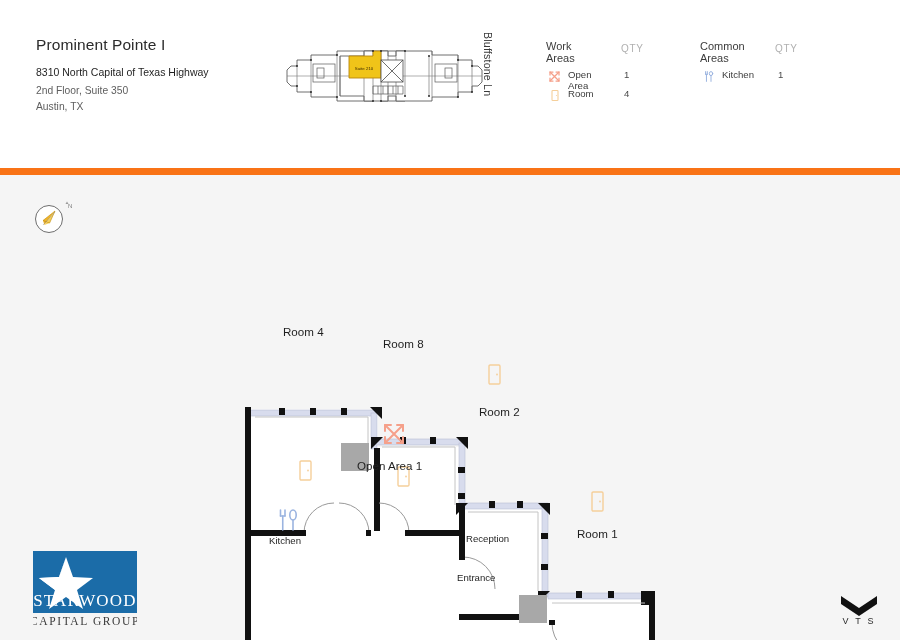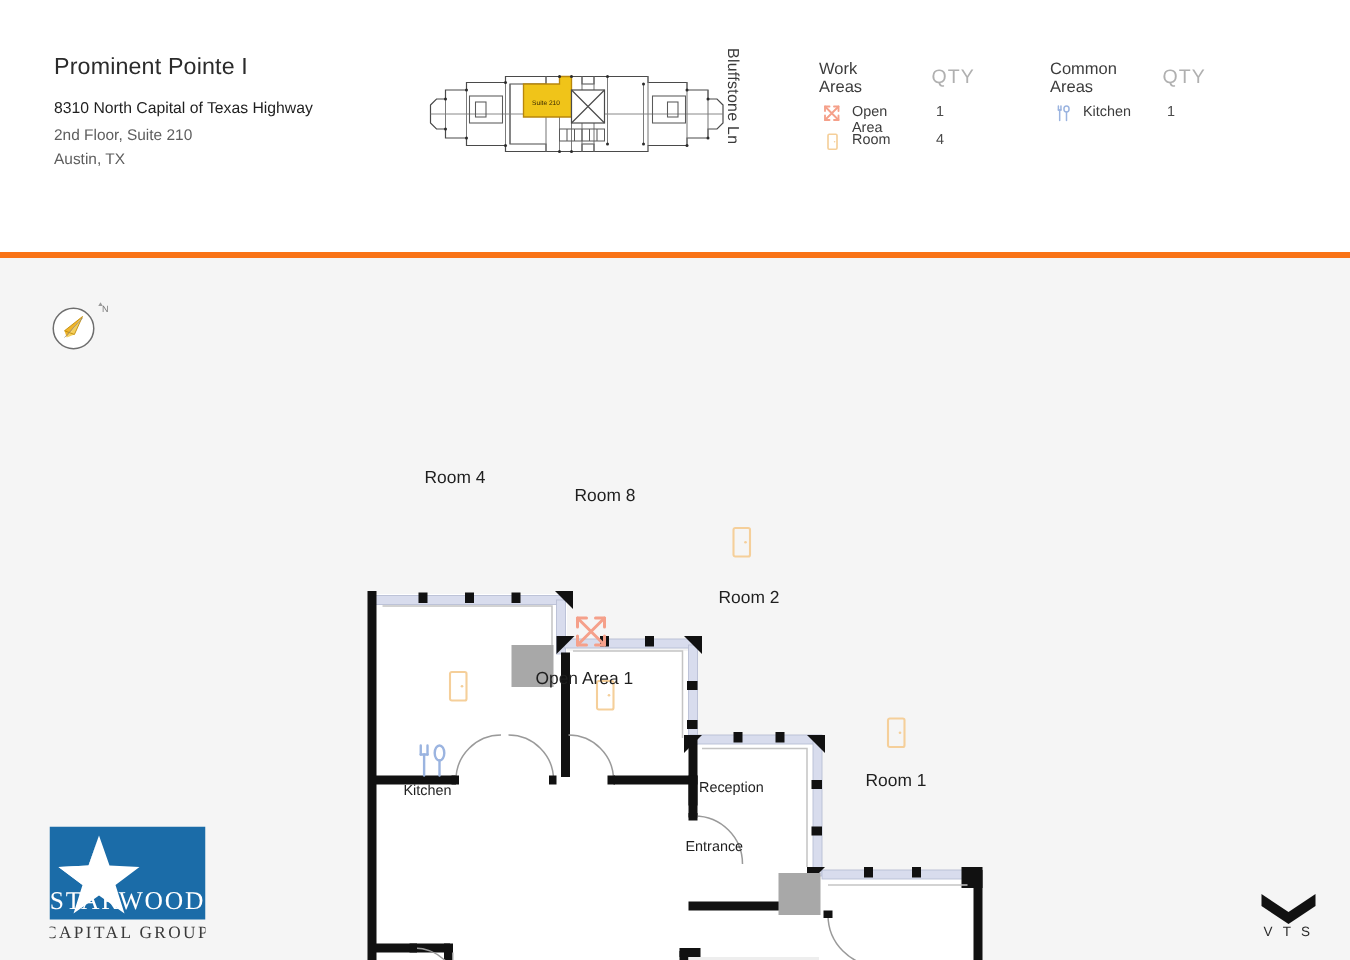--- a/index.html
+++ b/index.html
@@ -15,21 +15,21 @@
     overflow: hidden;
     position: relative;
   }
 
   
   #header {
     position: absolute;
     left: 0; top: 0;
     width: 900px; height: 168px;
     background: #ffffff;
-    border-bottom: 4px solid #f97316;
+    border-bottom: 7px solid #f97316;
   }
 
   #building-info { position: absolute; left: 36px; top: 36px; }
   #building-name {
     font-size: 15.5px;
     color: #2b2b2b;
     letter-spacing: 0.1px;
     margin-bottom: 12px;
   }
   #building-address {
@@ -78,21 +78,21 @@
   }
   .legend-title {
     font-size: 11px;
     color: #3c3c3c;
     position: absolute;
     left: 0; top: 0;
   }
   .legend-qty-head {
     position: absolute;
     left: 75px; top: 3px;
-    font-size: 13px;
+    font-size: 10px;
     color: #b0b0b0;
     letter-spacing: 0.7px;
   }
   .legend-row {
     position: relative;
     height: 19px;
   }
   .legend-icon {
     position: absolute;
     left: 2px; top: 1px;
@@ -108,42 +108,42 @@
     position: absolute;
     left: 78px; top: 1px;
     font-size: 9.6px;
     color: #4a4a4a;
   }
 
   
   #compass { position: absolute; left: 30px; top: 195px; width: 48px; height: 44px; }
 
   
-  #floorplan { position: absolute; left: 0; top: 172px; width: 900px; height: 414px; }
+  #floorplan { position: absolute; left: 0; top: 185px; width: 900px; height: 414px; }
   .plan-label {
     position: absolute;
     font-size: 11.6px;
     color: #1f1f1f;
     white-space: nowrap;
   }
   .plan-label.small { font-size: 9.6px; }
 
   
   #starwood-logo { position: absolute; left: 33px; top: 551px; width: 124px; height: 78px; }
   #vts-logo { position: absolute; left: 838px; top: 590px; width: 42px; height: 36px; }
 </style>
 </head>
 <body>
 
 <div id="header">
 
   <div id="building-info">
     <div id="building-name">Prominent Pointe I</div>
     <div id="building-address">8310 North Capital of Texas Highway</div>
-    <div class="addr-line">2nd Floor, Suite 210</div>
+    <div class="addr-line">2nd Floor, Suite 350</div>
     <div class="addr-line">Austin, TX</div>
   </div>
 
   <div id="keymap">
     <svg id="keymap-svg" width="215" height="92" viewBox="0 0 215 92">
       <g fill="#ffffff" stroke="#4a4a4a" stroke-width="0.8">
 
         <path d="M10 40 L14 36 L20 36 L20 30 L34 30 L34 25 L60 25 L60 21 L96 21 L96 26 L104 26
                  L104 21 L128 21 L128 26 L152 26 L152 66 L128 66 L128 71 L104 71 L104 66 L96 66
                  L96 71 L60 71 L60 67 L34 67 L34 62 L20 62 L20 56 L14 56 L10 52 Z"></path>

